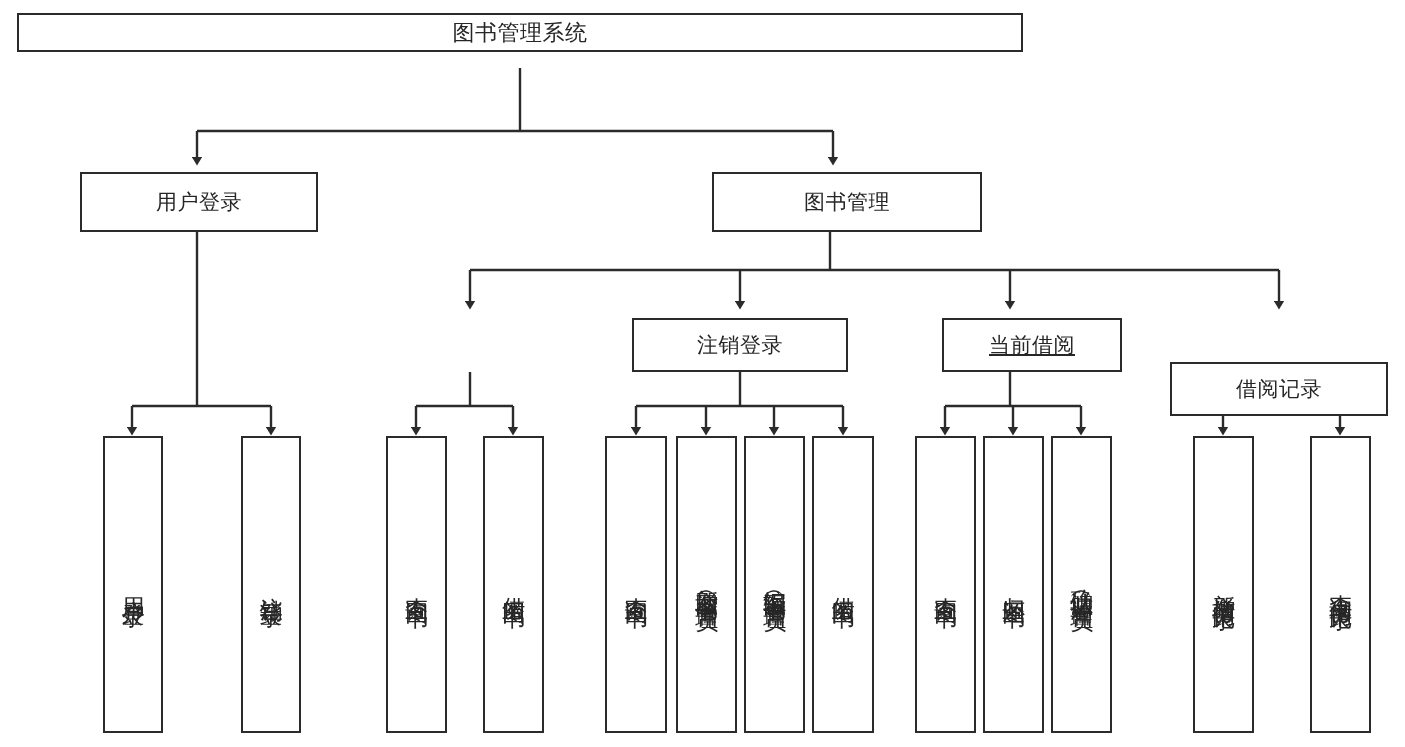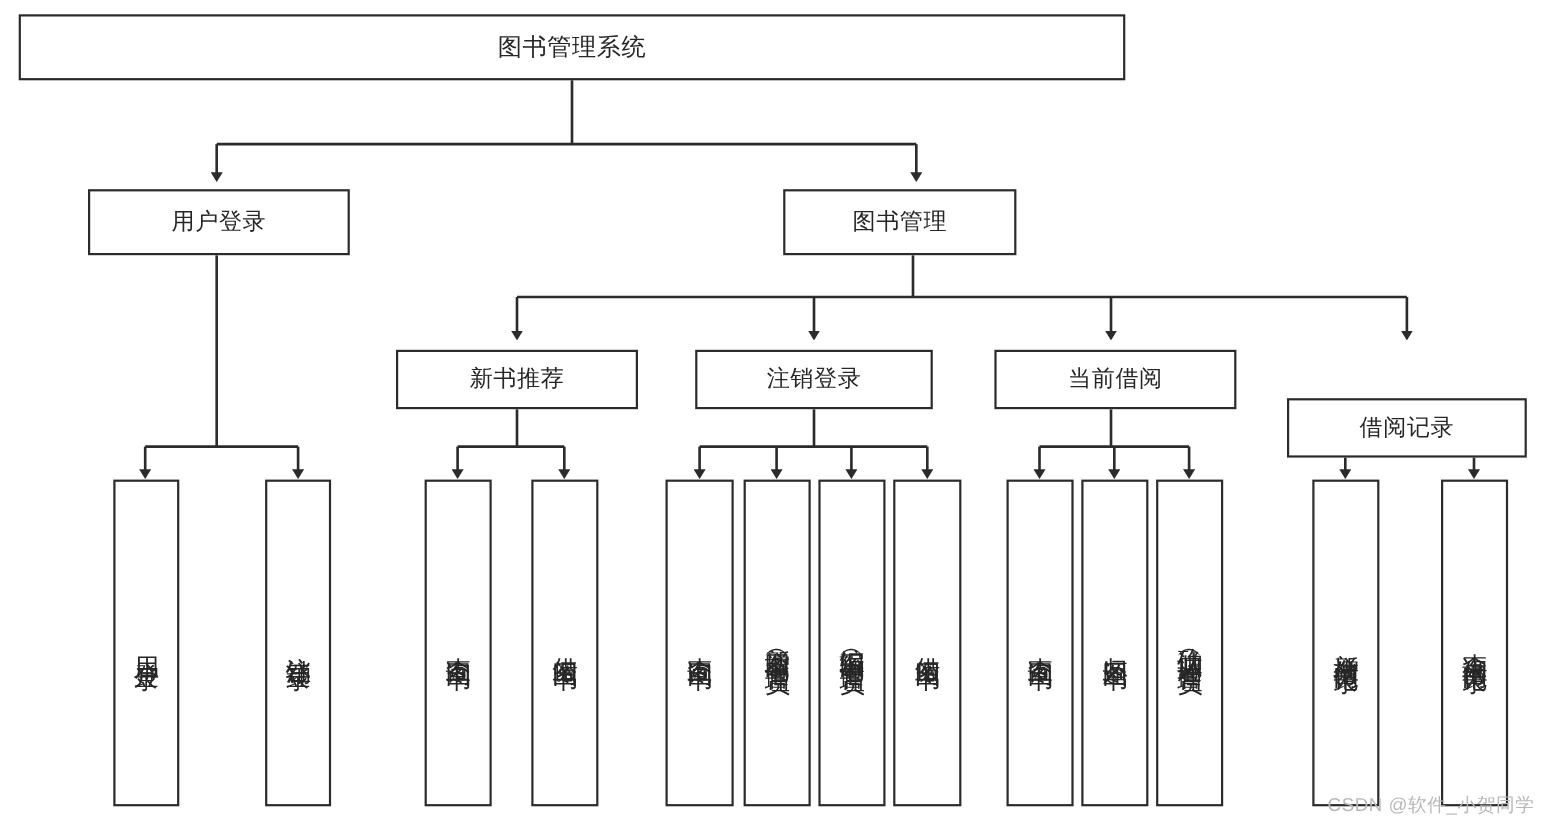--- a/index.html
+++ b/index.html
@@ -123,38 +123,35 @@
       <path d="M1013,406 L1013,428" marker-end="url(#arrow)"></path>
       <path d="M1081,406 L1081,428" marker-end="url(#arrow)"></path>
 
       <path d="M1279,372 L1279,406"></path>
       <path d="M1223,406 L1340,406"></path>
       <path d="M1223,406 L1223,428" marker-end="url(#arrow)"></path>
       <path d="M1340,406 L1340,428" marker-end="url(#arrow)"></path>
     </g>
   </svg>
 
-  <div class="node horiz root" style="left:17px; top:13px; width:1006px; height:60px;justify-content:center;">
+  <div class="node horiz root" style="left:17px; top:13px; width:1006px; height:39px;justify-content:center;">
     <span class="lbl">图书管理系统</span>
   </div>
 
   <div class="node horiz" style="left:80px; top:172px; width:238px; height:60px;">
     <span class="lbl">用户登录</span>
   </div>
-  <div class="node horiz" style="left:712px; top:172px; width:212px; height:60px;">
+  <div class="node horiz" style="left:712px; top:172px; width:270px; height:60px;">
     <span class="lbl">图书管理</span>
   </div>
 
-  <div class="node horiz" style="left:360px; top:318px; width:220px; height:54px;">
-    <span class="lbl">新书推荐</span>
-  </div>
   <div class="node horiz" style="left:632px; top:318px; width:216px; height:54px;">
     <span class="lbl">注销登录</span>
   </div>
-  <div class="node horiz" style="left:904px; top:318px; width:220px; height:54px;">
+  <div class="node horiz" style="left:942px; top:318px; width:180px; height:54px;text-decoration:underline;">
     <span class="lbl">当前借阅</span>
   </div>
   <div class="node horiz" style="left:1170px; top:318px; width:218px; height:54px;margin-top:44px;">
     <span class="lbl">借阅记录</span>
   </div>
 
   <div class="node vert" style="left:103px; top:436px; width:60px; height:297px;">
     <span class="lbl">用户登录</span>
   </div>
   <div class="node vert" style="left:241px; top:436px; width:60px; height:297px;">
@@ -191,15 +188,14 @@
     <span class="lbl">确认归还（管理员）</span>
   </div>
 
   <div class="node vert" style="left:1193px; top:436px; width:61px; height:297px;">
     <span class="lbl">新增借阅记录</span>
   </div>
   <div class="node vert" style="left:1310px; top:436px; width:61px; height:297px;">
     <span class="lbl">查询借阅记录</span>
   </div>
 
-  <div class="watermark">CSDN @软件_小贺同学</div>
 
 </div>
 
 </body></html>

